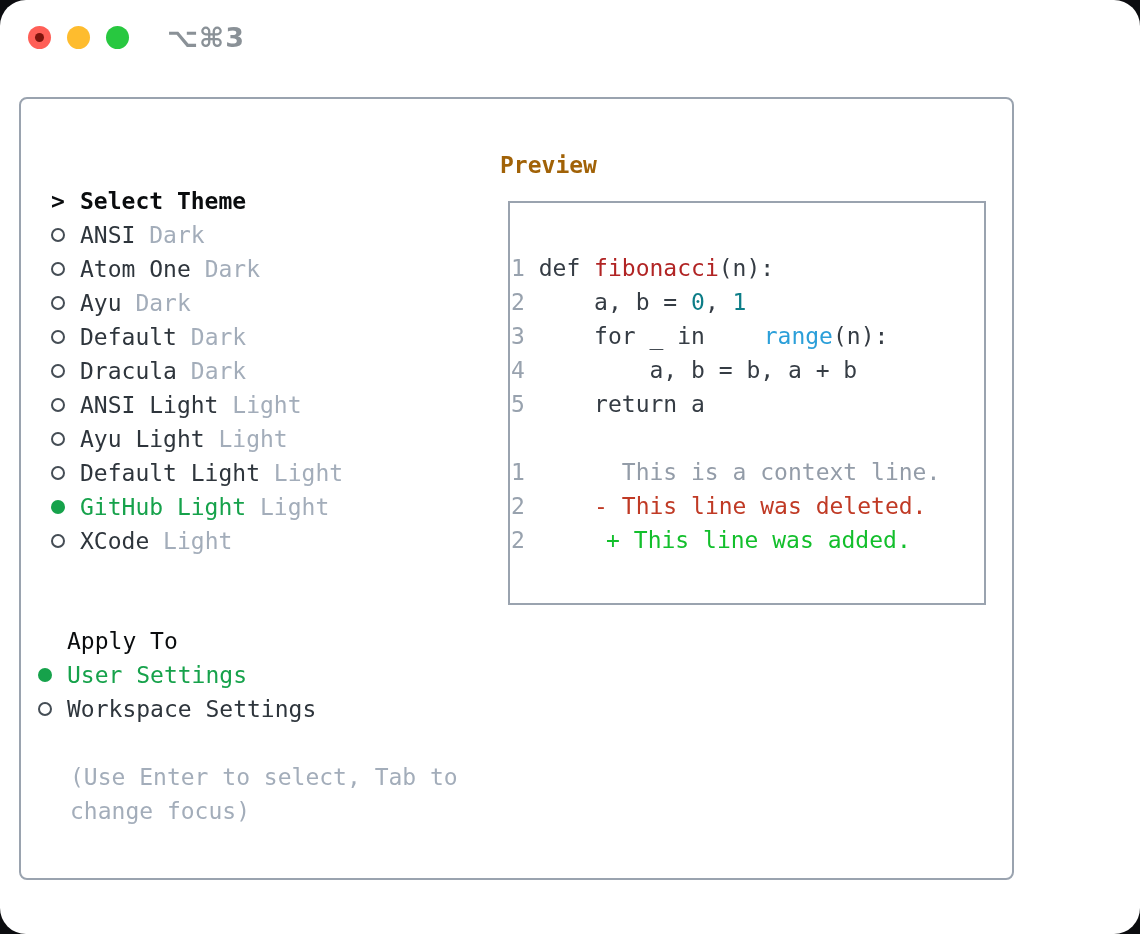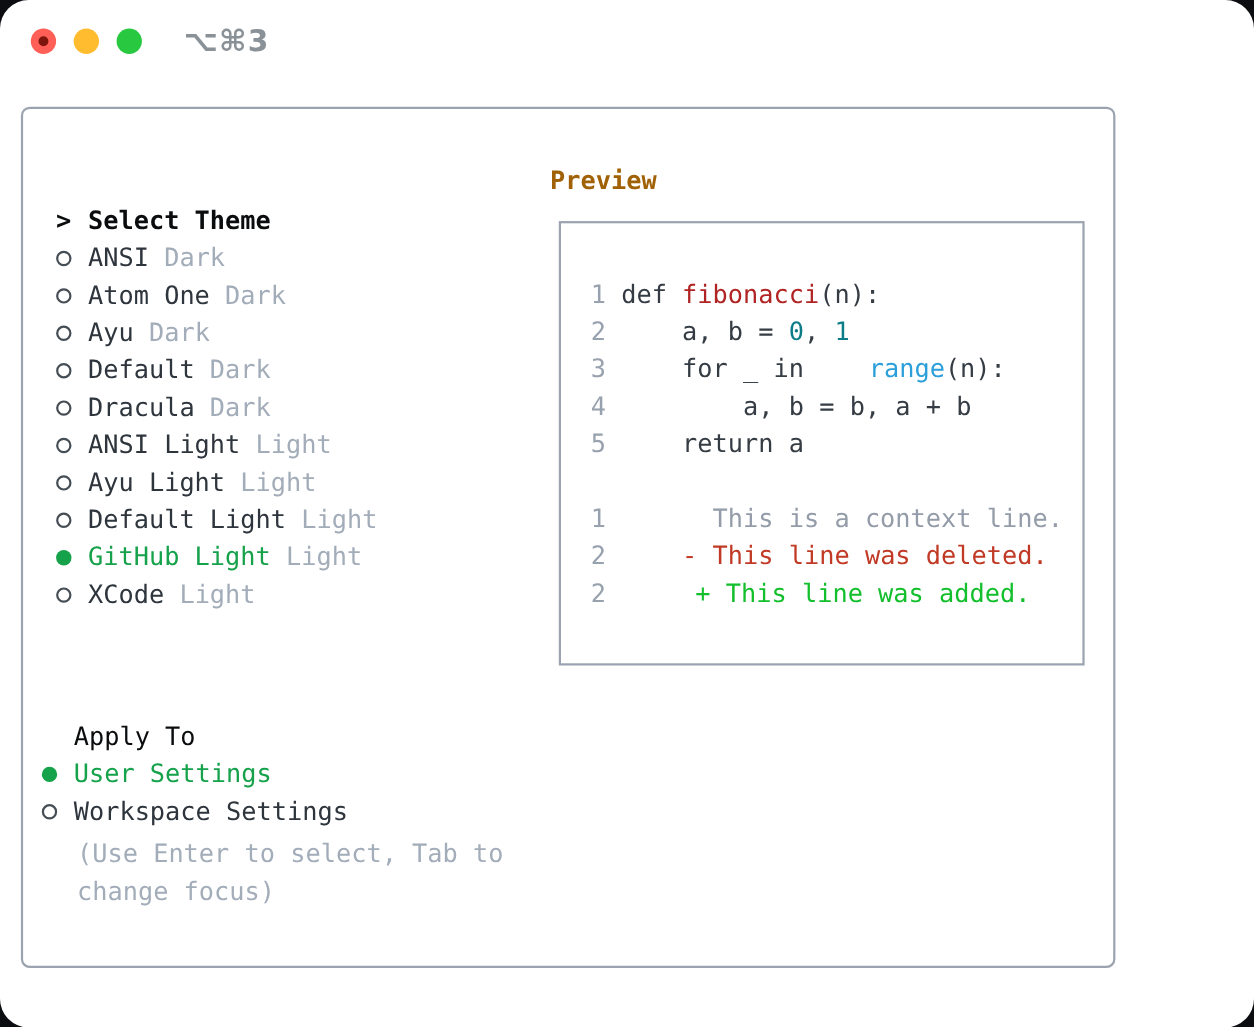--- a/index.html
+++ b/index.html
@@ -30,33 +30,33 @@
   .row{height:34px;line-height:34px;font-size:23px;white-space:pre;color:#2e353c;}
   .marker{display:inline-block;width:29px;vertical-align:top;position:relative;height:34px;}
   .marker .ring{position:absolute;left:0;top:10px;width:10px;height:10px;border:2px solid #454d55;border-radius:50%;}
   .marker .ball{position:absolute;left:0;top:10px;width:14px;height:14px;background:#16a24b;border-radius:50%;}
   .marker .prompt{font-weight:bold;color:#0a0c0e;}
   .hdr{font-weight:bold;color:#0a0c0e;}
   .item-name{color:#2e353c;}
   .item-tag{color:#a3adba;}
   .row.selected .item-name{color:#16a24b;}
   #theme-list{position:absolute;left:51px;top:148px;margin-top:36px;}
-  #apply-block{position:absolute;left:38px;top:624px;margin-top:29px;}
+  #apply-block{position:absolute;left:38px;top:624px;}
   #apply-block .apply-hdr{color:#0a0c0e;}
   #help-block{position:absolute;left:38px;top:760px;}
   #help-block .row{color:#a3adba;margin-left:32px;}
   
   .preview-title{
     position:absolute;left:500px;top:148px;height:34px;line-height:34px;
     font-size:23px;font-weight:bold;color:#a16207;
   }
   .preview-box{
     position:absolute;left:508px;top:201px;width:478px;height:404px;
     border:2px solid #9aa3af;box-sizing:border-box;background:#fff;
-    padding:48px 0 0 27px;overflow:hidden;
+    padding:48px 0 0 1px;overflow:hidden;
   }
   .code-line{height:34px;line-height:34px;font-size:23px;white-space:pre;}
   .lineno{color:#98a2ae;}
   .tok-plain{color:#353c44;}
   .tok-func{color:#b12424;}
   .tok-number{color:#0c7d87;}
   .tok-builtin{color:#2b9fd9;margin-left:45px;}
   .tok-context{color:#939ca8;}
   .tok-deleted{color:#c03a25;}
   .tok-added{color:#13bf2c;margin-left:12px;}

